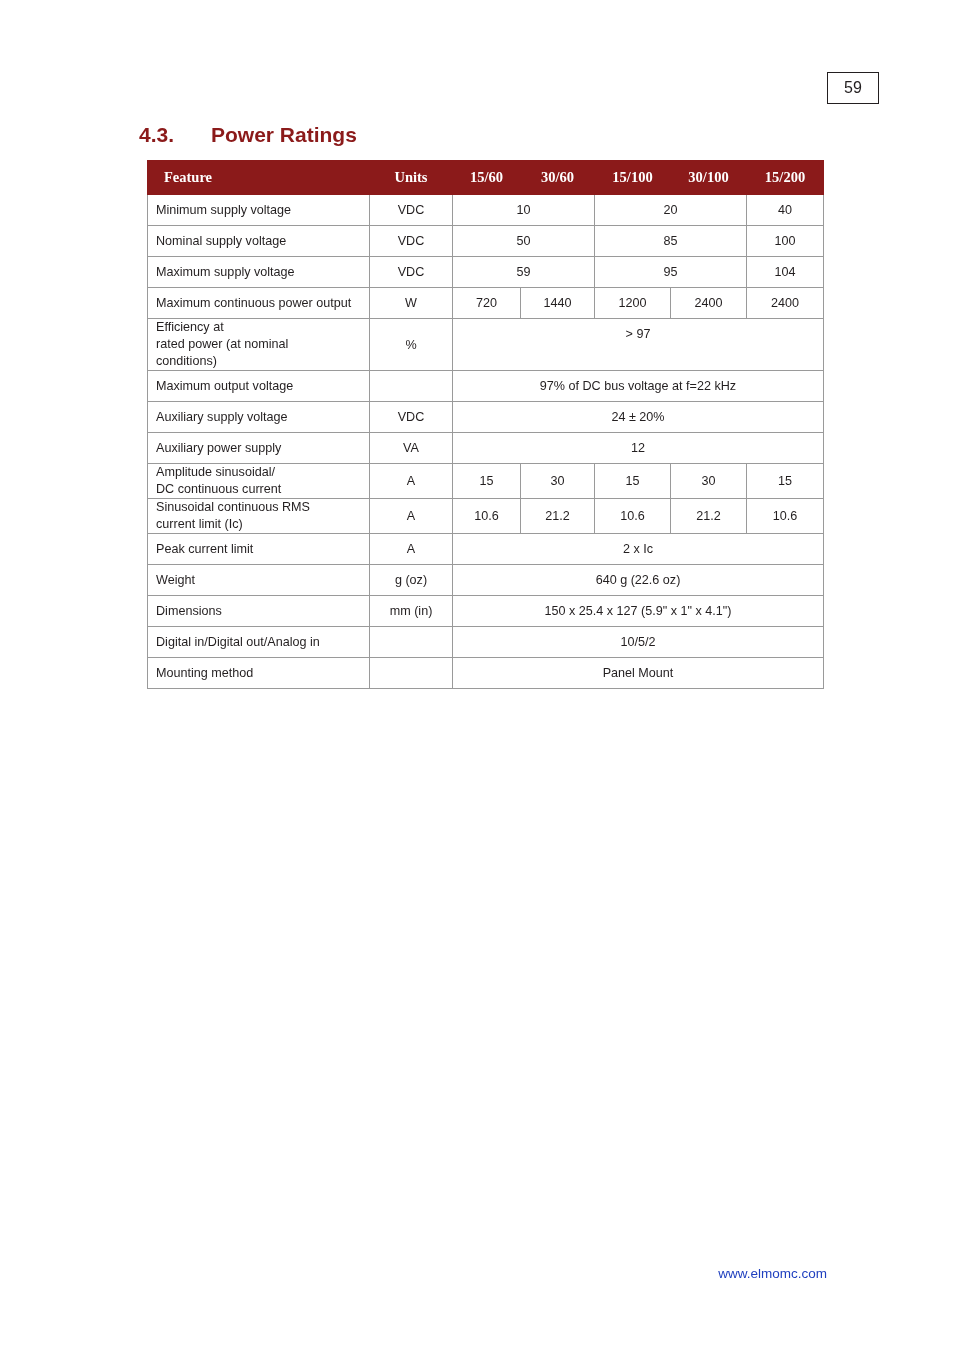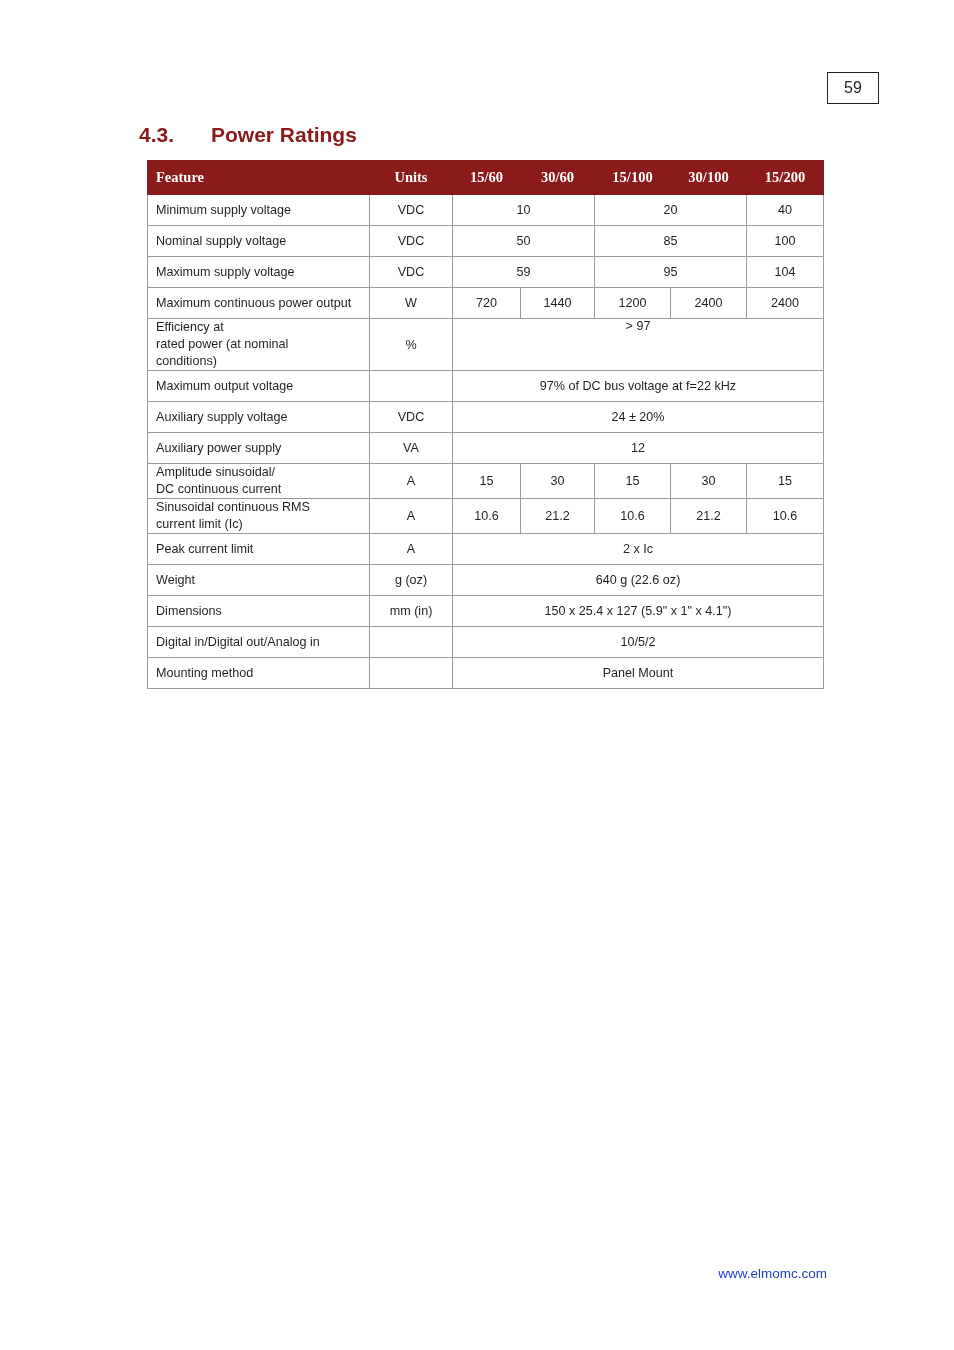--- a/index.html
+++ b/index.html
@@ -123,21 +123,21 @@
     color: #ffffff;
     font-family: "Liberation Serif", serif;
     font-weight: bold;
     font-size: 14.5px;
     height: 33px;
     border: 1px solid #8b1a1a;
     vertical-align: middle;
   }
   table.spec thead th.feature-head {
     text-align: left;
-    padding-left: 8px;
+    padding-left: 16px;
   }
   table.spec td {
     height: 30px;
     vertical-align: middle;
     text-align: center;
     color: #231f20;
   }
   table.spec td.feat {
     text-align: left;
     padding-left: 8px;
@@ -240,21 +240,21 @@
             <td class="tall">1200</td>
             <td class="tall">2400</td>
             <td class="tall">2400</td>
           </tr>
           <tr>
             <td class="feat tall tall3">
               <span class="cell-multiline">Efficiency at</span>
               <span class="cell-multiline">rated power (at nominal conditions)</span>
             </td>
             <td class="tall3">%</td>
-            <td colspan="5" class="tall3" style="vertical-align: top; ">&gt; 97</td>
+            <td colspan="5" class="tall3" style="vertical-align: top; padding-top: 8px;">&gt; 97</td>
           </tr>
           <tr>
             <td class="feat">
               <span class="cell-multiline">Maximum output voltage</span>
             </td>
             <td></td>
             <td colspan="5">97% of DC bus voltage at f=22 kHz</td>
           </tr>
           <tr>
             <td class="feat">

